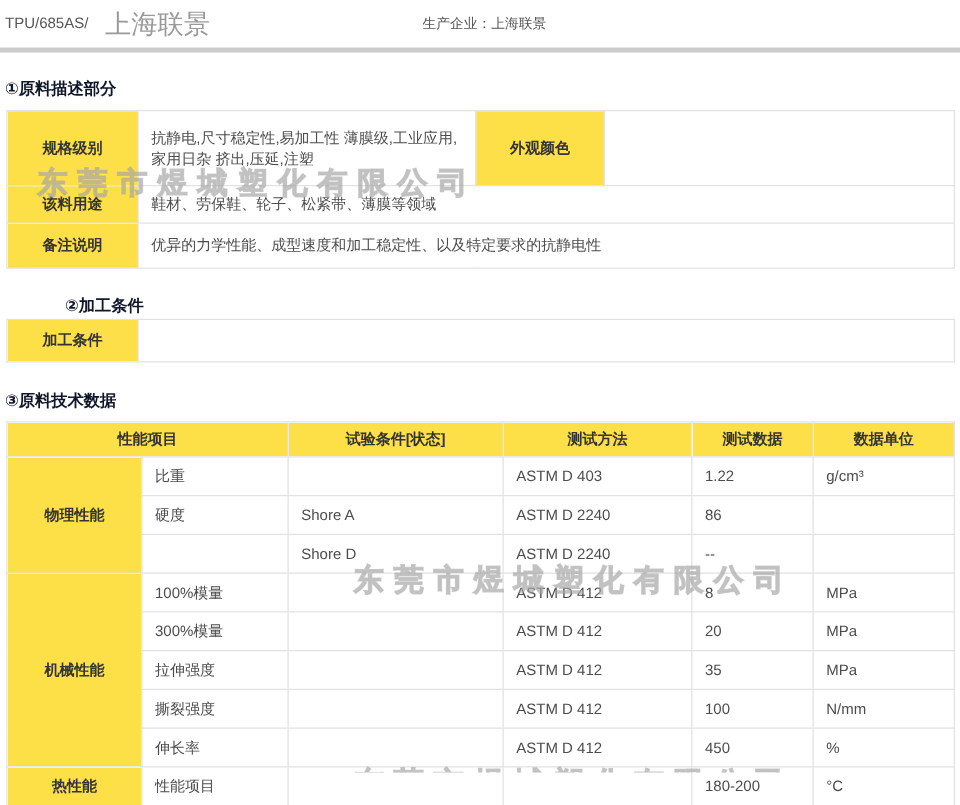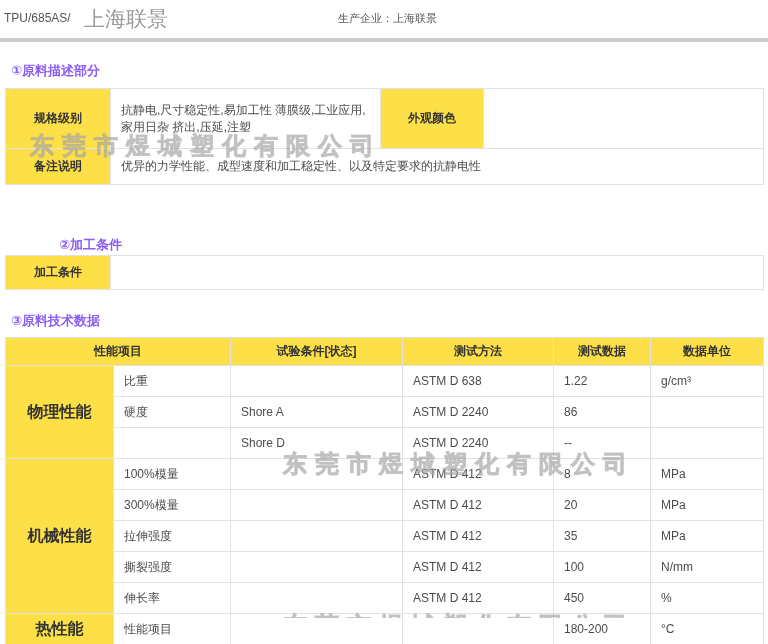--- a/index.html
+++ b/index.html
@@ -12,21 +12,21 @@
   
   .topbar { position:absolute; top:0; left:0; width:764px; height:38px; }
   .grade-code { position:absolute; left:4px; top:11px; font-size:12px; color:#555; }
   .brand-name {
     position:absolute; left:84px; top:5px; font-size:21px; color:#9a9a9a;
     font-family:"Liberation Serif","DejaVu Serif",serif;
   }
   .producer { position:absolute; left:338px; top:11px; font-size:11px; color:#555; }
   .top-divider { position:absolute; top:38px; left:0; width:768px; height:4px; background:#cbcbcb; }
 
-  .section-title { position:absolute; left:11px; font-size:13px; font-weight:bold; color:#8b5cf6; }
+  .section-title { position:absolute; left:4px; font-size:13px; font-weight:bold; color:#0f172a; }
   .st1 { top:62px; }
   .st2 { top:236px;margin-left:48px; }
   .st3 { top:312px; }
 
   table { border-collapse:collapse; table-layout:fixed; position:absolute; left:5px; width:758px; }
   td, th { border:1px solid #e2e2e2; font-size:12px; overflow:hidden; vertical-align:middle; }
   th { background:#fde047; font-weight:bold; color:#333; text-align:center; }
   td { color:#4c4c4c; text-align:left; padding-left:10px; }
 
   .tbl-desc { top:88px; }
@@ -34,21 +34,21 @@
   .tbl-desc .r1 td { line-height:17px; padding-right:6px; }
   .tbl-desc .r2 { height:30px; }
   .tbl-desc .r3 { height:36px; }
 
   .tbl-proc { top:255px; }
   .tbl-proc tr { height:34px; }
 
   .tbl-tech { top:337px;padding-left:32px; }
   .tbl-tech .hrow { height:28px; }
   .tbl-tech .brow { height:31px; }
-  .tbl-tech th.cat { font-size:16px; }
+  .tbl-tech th.cat { font-size:12px; }
 
   
   .wm {
     position:absolute; white-space:nowrap; pointer-events:none;
     font-size:24px; letter-spacing:8px; font-weight:bold;
     color:rgba(190,190,190,0.35);
     -webkit-text-stroke:1px rgba(160,160,160,0.55);
     z-index:5;
   }
   .wm1 { left:30px; top:130px; }
@@ -73,20 +73,24 @@
       <col style="width:270px">
       <col style="width:103px">
       <col style="width:280px">
     </colgroup>
   <tbody>
       <tr class="r1">
     <th>规格级别</th>
     <td>抗静电,尺寸稳定性,易加工性 薄膜级,工业应用,家用日杂 挤出,压延,注塑</td>
     <th>外观颜色</th>
     <td></td>
+  </tr>
+  <tr class="r2">
+    <th>该料用途</th>
+    <td colspan="3">鞋材、劳保鞋、轮子、松紧带、薄膜等领域</td>
   </tr>
   <tr class="r3">
     <th>备注说明</th>
     <td colspan="3">优异的力学性能、成型速度和加工稳定性、以及特定要求的抗静电性</td>
   </tr>
 </tbody>
   </table>
 
 <div class="section-title st2">②加工条件</div>
 <table class="tbl-proc">
@@ -117,21 +121,21 @@
     <th colspan="2">性能项目</th>
     <th>试验条件[状态]</th>
     <th>测试方法</th>
     <th>测试数据</th>
     <th>数据单位</th>
   </tr>
   <tr class="brow">
     <th class="cat" rowspan="3">物理性能</th>
     <td>比重</td>
     <td></td>
-    <td>ASTM D 638</td>
+    <td>ASTM D 403</td>
     <td>1.22</td>
     <td>g/cm³</td>
   </tr>
   <tr class="brow">
     <td>硬度</td>
     <td>Shore A</td>
     <td>ASTM D 2240</td>
     <td>86</td>
     <td></td>
   </tr>

